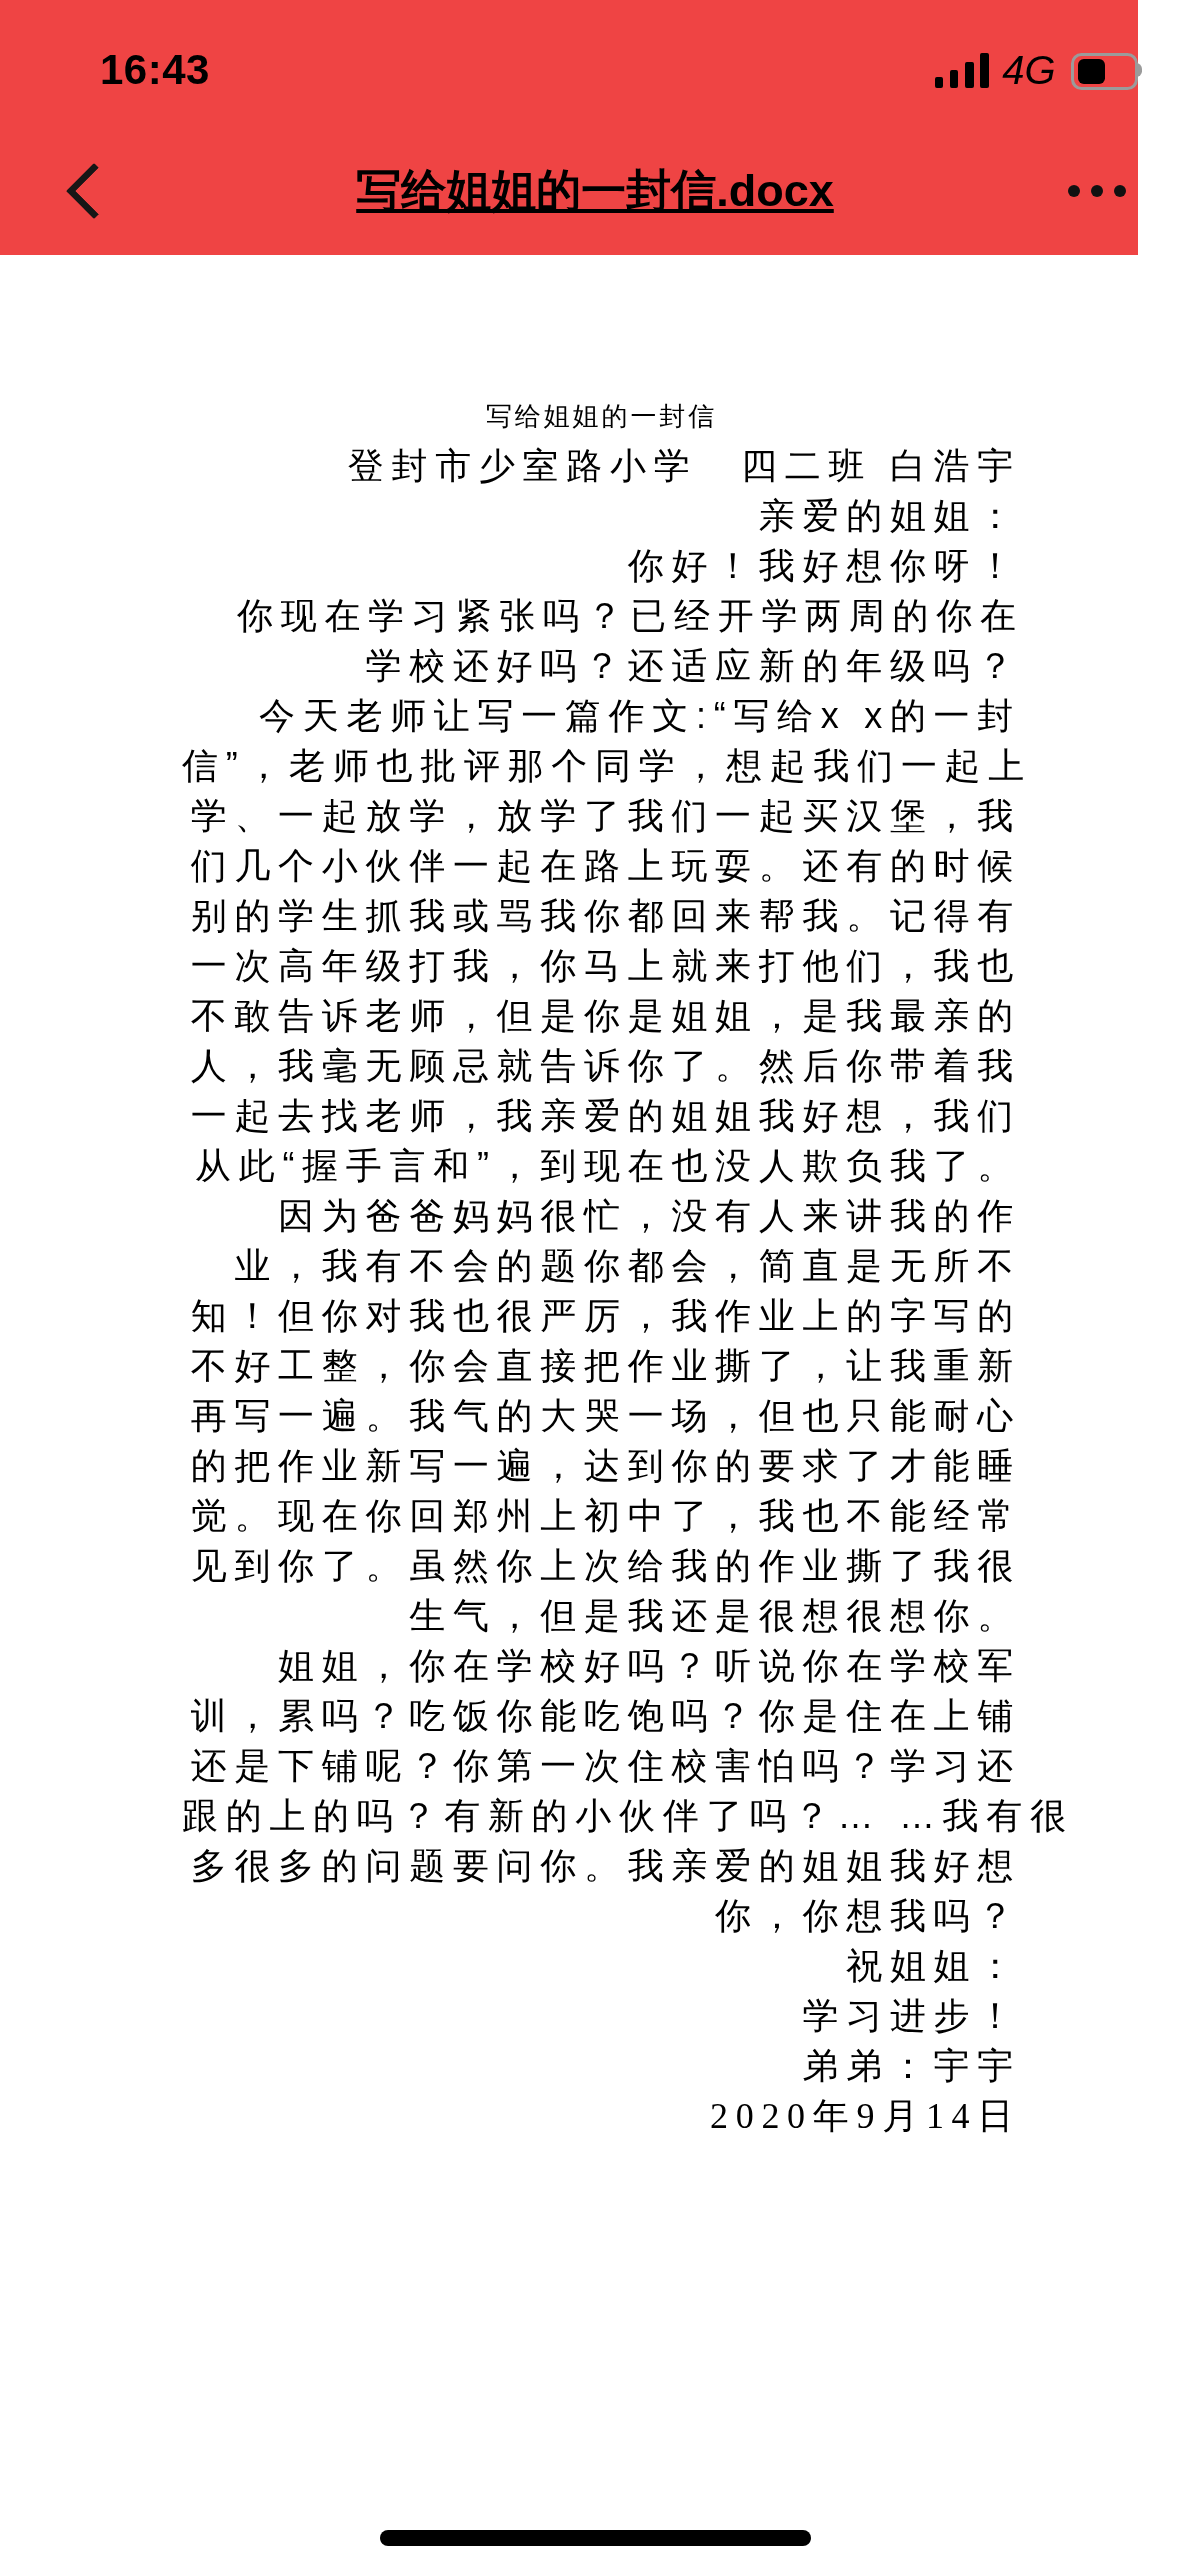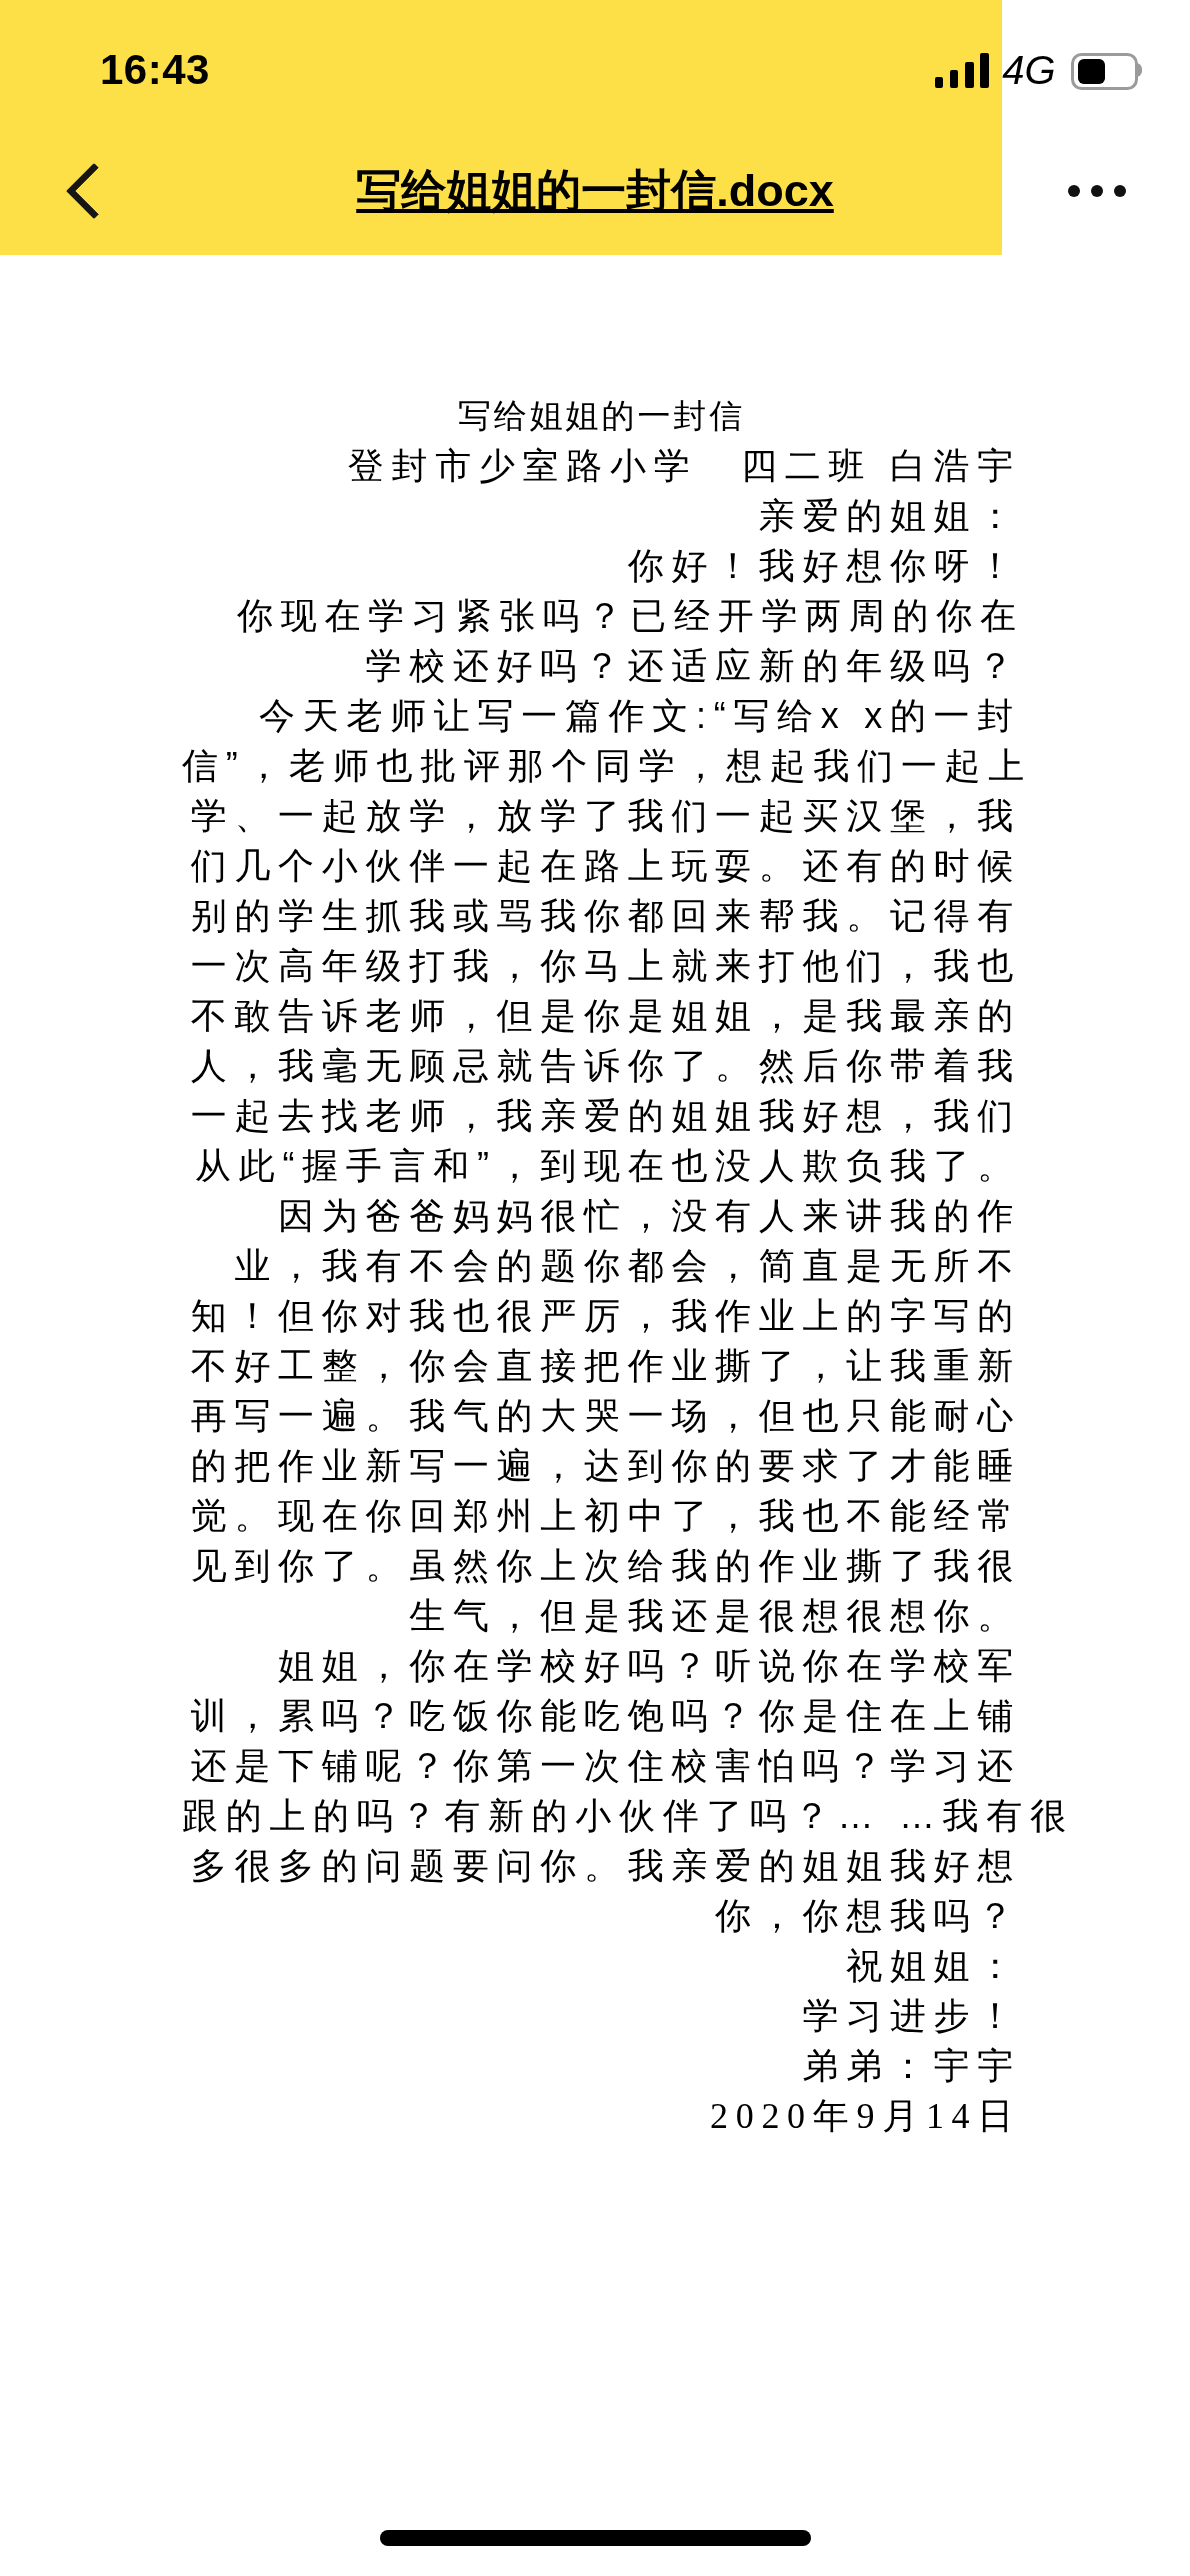--- a/index.html
+++ b/index.html
@@ -6,22 +6,22 @@
   body{
     width:1190px;height:2576px;
     background:#ffffff;
     font-family:"Liberation Sans", sans-serif;
     position:relative;
     overflow:hidden;
     -webkit-font-smoothing:antialiased;
   }
   
   .header{
-    position:absolute;top:0;left:0;width:1002px;height:255px;
-    background:#fde047;
+    position:absolute;top:0;left:0;width:1138px;height:255px;
+    background:#ef4444;
   }
   .statusbar{
     position:absolute;top:0;left:0;width:1190px;height:127px;
     display:flex;align-items:center;justify-content:space-between;
     box-sizing:border-box;padding:13.4px 48px 0 100px;
     color:#000;
   }
   .sb-time{font-size:42px;font-weight:700;letter-spacing:0.5px;}
   .sb-right{display:flex;align-items:center;gap:11.5px;}
   .signal{display:flex;align-items:flex-end;gap:6.7px;height:35px;}
@@ -72,21 +72,21 @@
   }
   .line{
     font-size:36px;line-height:50px;height:50px;
     letter-spacing:7.7px;
     white-space:nowrap;
     text-align:right;
   }
   .line.center{text-align:center;}
   .line.right{text-align:right;}
   .line.indent{padding-left:55px;}
-  .line.doc-title{font-size:33px;letter-spacing:2.9px;text-align:center;}
+  .line.doc-title{font-size:26px;letter-spacing:2.9px;text-align:center;}
   .line.date{font-family:"Liberation Serif", serif;}
   
   .home-indicator{
     position:absolute;left:380px;top:2530px;
     width:431px;height:16.3px;border-radius:8.6px;background:#000;
   }
 </style>
 </head>
 <body>
 

